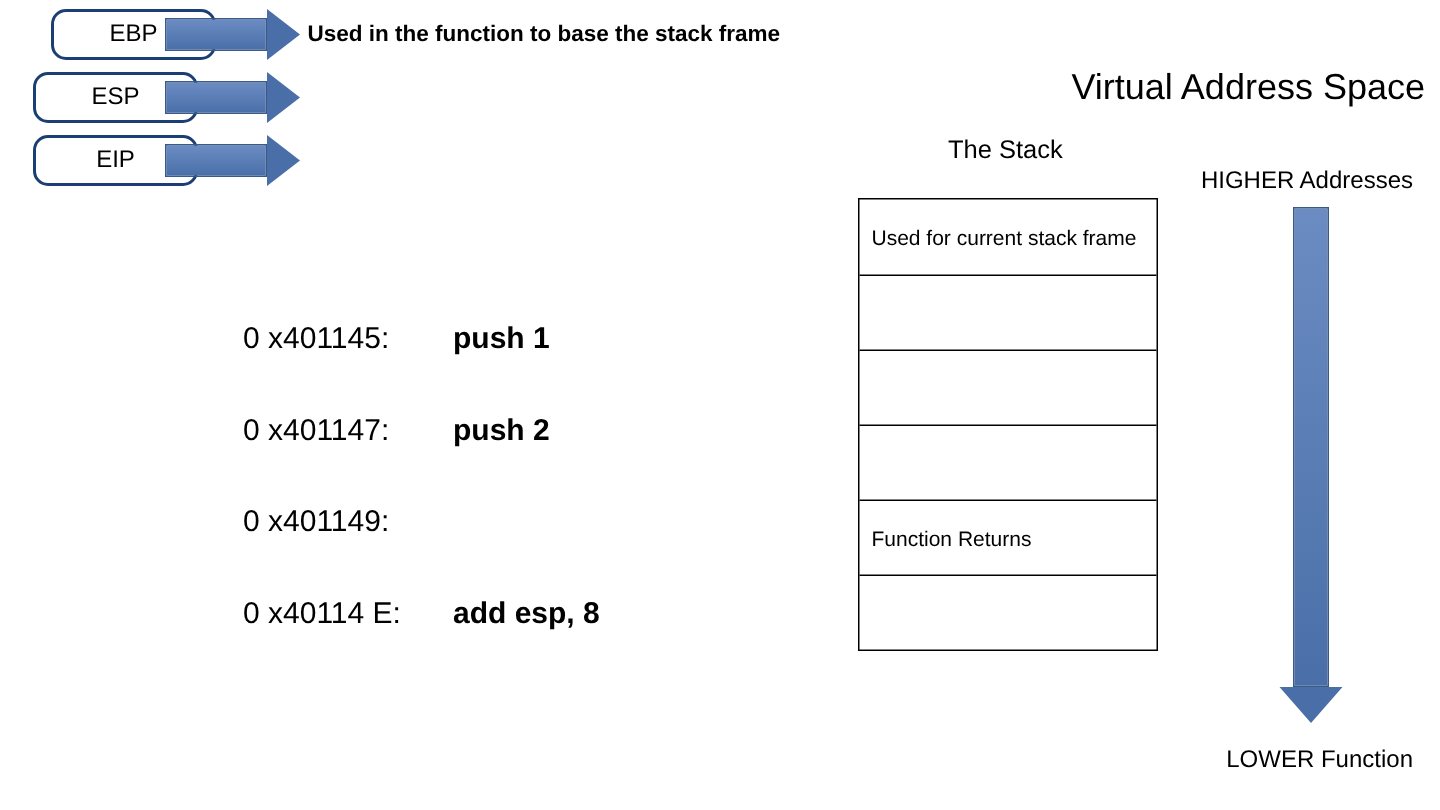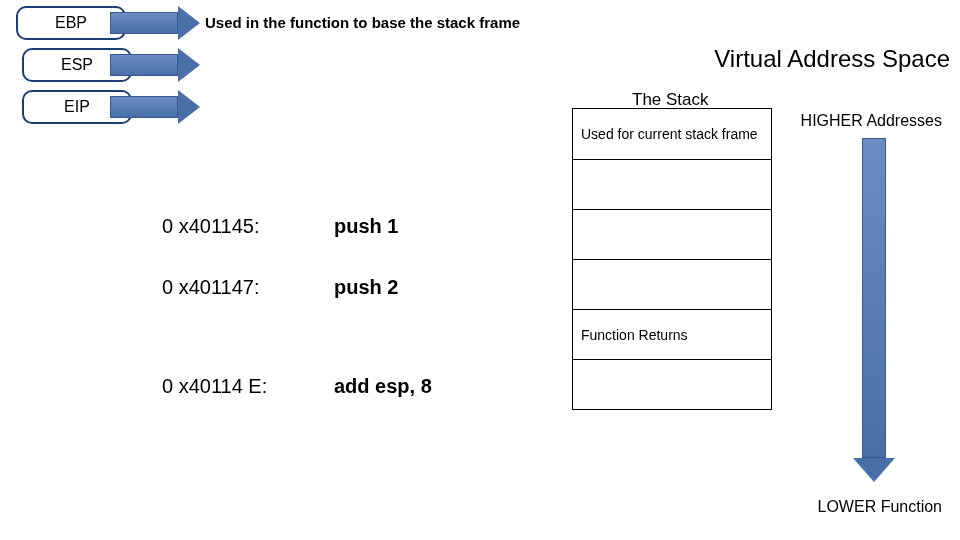--- a/index.html
+++ b/index.html
@@ -90,21 +90,21 @@
   .down-arrow .vhead {
     width: 0; height: 0;
     margin-left: -9px;
     border-left: 21px solid transparent;
     border-right: 21px solid transparent;
     border-top: 24px solid #4a6fa8;
   }
   .stack {
     position: absolute;
     left: 572px;
-    top: 108px;
+    top: 132px;
     width: 200px;
     border: 1px solid #000;
   }
   .stack .cell {
     border-top: 1px solid #000;
     height: 50px;
     padding: 4px 8px;
     font-size: 14px;
     display: flex;
     align-items: center;
@@ -112,42 +112,41 @@
   .stack .cell:first-child { border-top: none; }
   .instr-list {
     position: absolute;
     left: 162px;
     top: 215px;
     font-size: 20px;
   }
   .instr-row {
     display: flex;
     margin-bottom: 38px;
-    gap: 32px;
   }
   .instr-addr {
     width: 140px;
   }
   .instr-txt {
     position: relative;
     font-weight: bold;
   }
   .overlay-ret {
     position: absolute;
     left: 62px;
     top: -1px;
     font-size: 14px;
     white-space: nowrap;
     background: transparent;
   }
 </style>
 </head>
 <body>
 
-<div class="reg-pill" style="left:16px; top:6px;text-align:center;">EBP</div>
+<div class="reg-pill" style="left:34px; top:6px;text-align:center;">EBP</div>
 <div class="reg-arrow" style="left:110px; top:23px;">
   <div class="shaft" style="width:68px;"></div>
     <div class="head" style="left:68px;"></div>
 </div>
 <div class="ebp-desc">Used in the function to base the stack frame</div>
 
 <div class="reg-pill" style="left:22px; top:48px;">ESP</div>
 <div class="reg-arrow" style="left:110px; top:65px;">
   <div class="shaft" style="width:68px;"></div>
     <div class="head" style="left:68px;"></div>
@@ -181,18 +180,19 @@
 <div class="instr-list">
   <div class="instr-row">
     <div class="instr-addr">0 x401145:</div>
     <div class="instr-txt">push 1</div>
   </div>
   <div class="instr-row">
     <div class="instr-addr">0 x401147:</div>
     <div class="instr-txt">push 2</div>
   </div>
   <div class="instr-row">
+    <div class="instr-addr">0 x401149:</div>
   </div>
   <div class="instr-row">
     <div class="instr-addr">0 x40114 E:</div>
     <div class="instr-txt">add esp, 8</div>
   </div>
 </div>
 
 </body></html>

